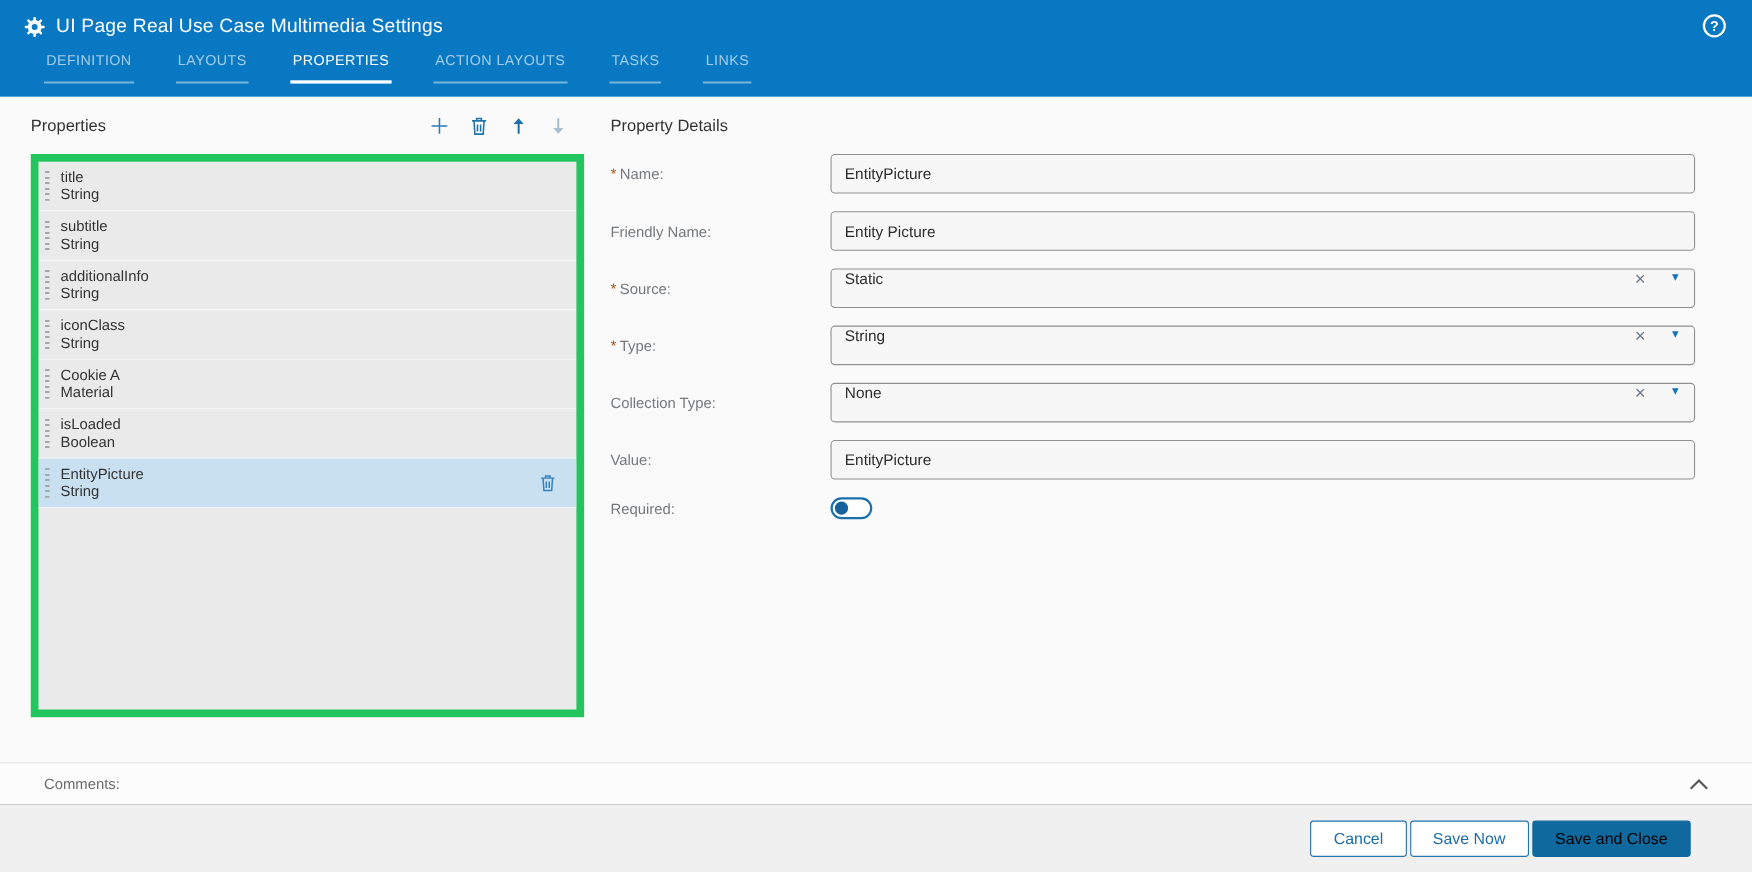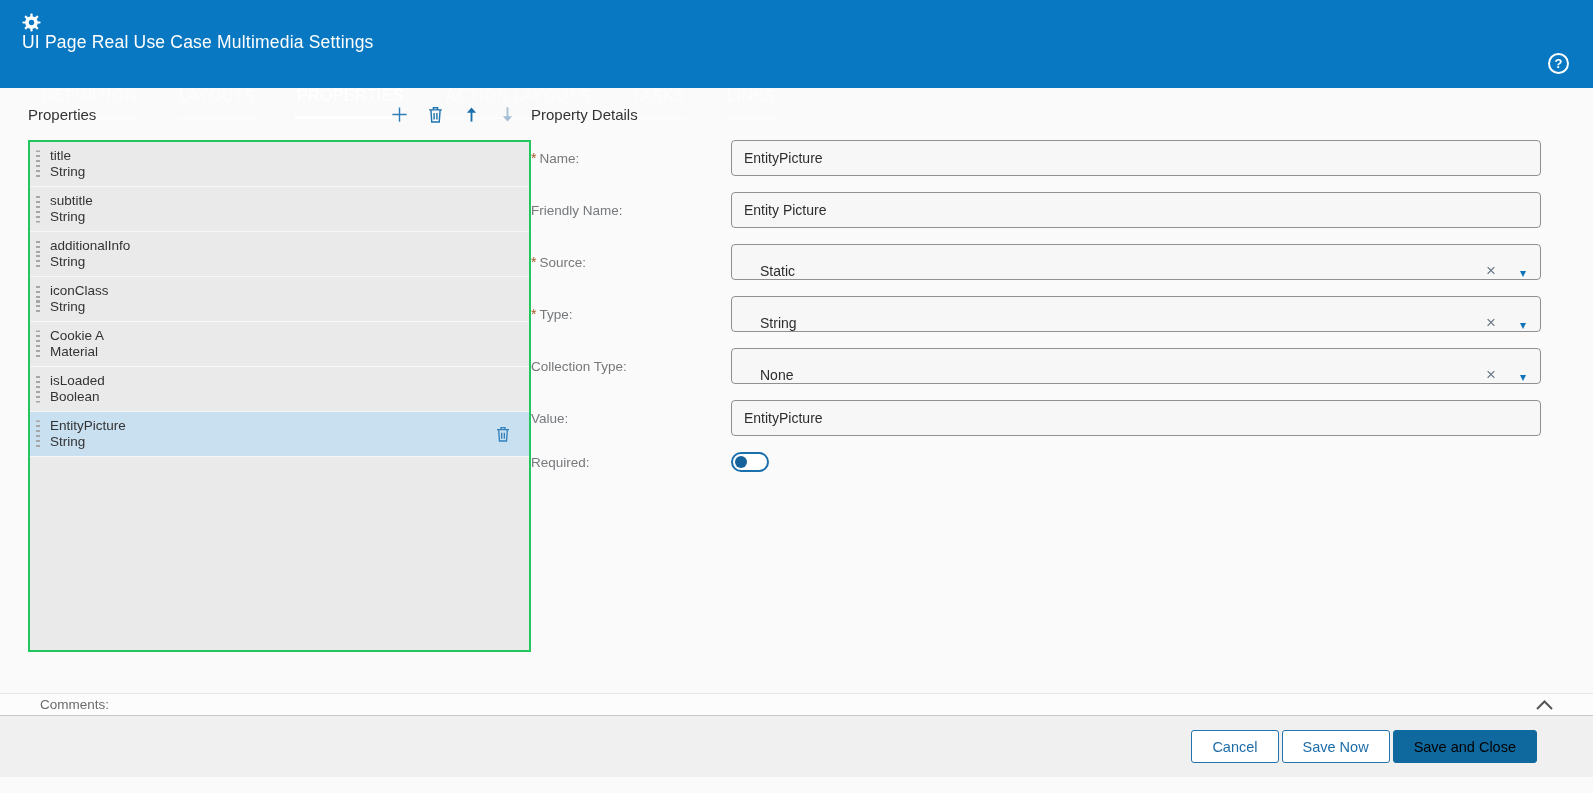--- a/index.html
+++ b/index.html
@@ -1,67 +1,67 @@
 <!DOCTYPE html>
 <html><head>
 <meta charset="utf-8">
 <style>
   * { margin:0; padding:0; box-sizing:border-box; }
   html,body { width:1593px; height:793px; overflow:hidden;
     font-family:"Liberation Sans", sans-serif; background:#fafafa; }
 
   
   .app-header { height:88px; background:#0878c2; }
-  .header-top { display:flex; align-items:flex-start; padding:13px 24px 0 22px;flex-direction:column; }
+  .header-top { display:flex; align-items:flex-end; padding:13px 24px 0 22px; }
   .gear { width:19px; height:19px; margin-right:10px; flex:0 0 auto; }
   .page-title { color:#fff; font-size:17.5px; font-weight:400; letter-spacing:.2px; }
   .help { margin-left:auto; width:21px; height:21px; border:2px solid #fff; border-radius:50%;
     color:#fff; font-size:13px; font-weight:bold; display:flex; align-items:center; justify-content:center; cursor:pointer; }
   .tabs { display:flex; gap:38px; padding-left:40px; margin-top:13px; }
-  .tab { color:rgba(255,255,255,.62); font-size:16px; letter-spacing:.4px;
+  .tab { color:rgba(255,255,255,.62); font-size:13px; letter-spacing:.4px;
     padding:0 2px 12px 2px; border-bottom:2px solid rgba(255,255,255,.45); cursor:pointer; }
   .tab.active { color:#fff; border-bottom:3px solid #fff; padding-bottom:11px; }
 
   
   .main { display:flex; height:605px; background:#fafafa; }
   .left-panel { width:503px; margin-left:28px; flex:0 0 auto; }
   .panel-head { height:52px; display:flex; align-items:center; }
   .panel-title { font-size:15px; color:#333; }
   .list-toolbar { margin-left:auto; display:flex; align-items:center; gap:16px; padding-right:14px; }
   .tool-btn { width:20px; height:20px; display:flex; align-items:center; justify-content:center; cursor:pointer; }
 
-  .prop-list { height:512px; border:2px solid #22c55e; background:#eaeaea; overflow:hidden; }
+  .prop-list { height:512px; border:7px solid #22c55e; background:#eaeaea; overflow:hidden; }
   .prop-row { height:45px; border-bottom:1px solid #f7f7f7; display:flex; align-items:center;
     padding-left:20px; position:relative; cursor:pointer; }
   .prop-row .handle { position:absolute; left:6px; top:50%; transform:translateY(-50%);
     width:4px; height:27px;
     background:repeating-linear-gradient(to bottom,#a6a6a6 0 2px,transparent 2px 5px); }
   .prop-texts { line-height:16px; font-size:13.5px; color:#333; }
   .prop-row.selected { background:#c9e0f0; }
   .row-trash { position:absolute; right:18px; top:50%; transform:translateY(-50%);
     width:16px; height:18px; cursor:pointer; }
 
-  .right-panel { flex:1; margin-right:52px; }
+  .right-panel { flex:1; margin-left:24px; margin-right:52px; }
   .form-row { display:flex; align-items:center; margin-bottom:16px; }
   .f-label { width:200px; flex:0 0 auto; text-align:left; padding-right:10px;
     font-size:13.5px; color:#76797c; }
   .req { color:#a4551e; font-size:14px; margin-right:3px; }
   .f-control { flex:1; }
   .txt { width:100%; height:36px; background:#f7f7f7; border:1px solid #909090; border-radius:4px;
     padding:0 12px; font-size:14px; color:#2d2d2d; font-family:"Liberation Sans", sans-serif; }
   .combo { height:36px; background:#f7f7f7; border:1px solid #909090; border-radius:4px;
-    display:flex; align-items:flex-end; padding:0 14px 0 28px; font-size:14px; color:#2d2d2d; cursor:pointer; }
+    display:flex; align-items:flex-start; padding:0 14px 0 12px; font-size:14px; color:#2d2d2d; cursor:pointer; }
   .combo .clear { margin-left:auto; color:#6d7a87; font-size:17px; line-height:1; cursor:pointer; }
   .combo .caret { margin-left:24px; color:#1273b8; font-size:12px; line-height:1; cursor:pointer; }
   .toggle { width:38px; height:20px; border:2px solid #1a6fad; border-radius:11px; background:#fff;
     position:relative; cursor:pointer; }
   .knob { position:absolute; left:2px; top:2px; width:12px; height:12px; border-radius:50%; background:#16639c; }
 
   
-  .comments-bar { height:23px; background:#fcfcfc; border-top:1px solid #e6e6e6; border-bottom:1px solid #c8c8c8;
+  .comments-bar { height:39px; background:#fcfcfc; border-top:1px solid #e6e6e6; border-bottom:1px solid #c8c8c8;
     display:flex; align-items:center; padding:0 40px; font-size:13.5px; color:#6b6b6b; }
   .collapse { margin-left:auto; cursor:pointer; display:flex; align-items:center; }
   .footer { height:61px; background:#f0f0f0; display:flex; align-items:center;
     justify-content:flex-end; gap:3px; padding-right:56px; }
   .btn { height:33px; padding:0 20px; border-radius:3px; font-size:14.5px; cursor:pointer;
     font-family:"Liberation Sans", sans-serif; }
   .btn.outline { background:#fff; border:1px solid #2273ae; color:#1d6ca8; }
   .btn.primary { background:#0f699f; border:1px solid #0f699f; color:#000000; }
 </style>
 </head>

